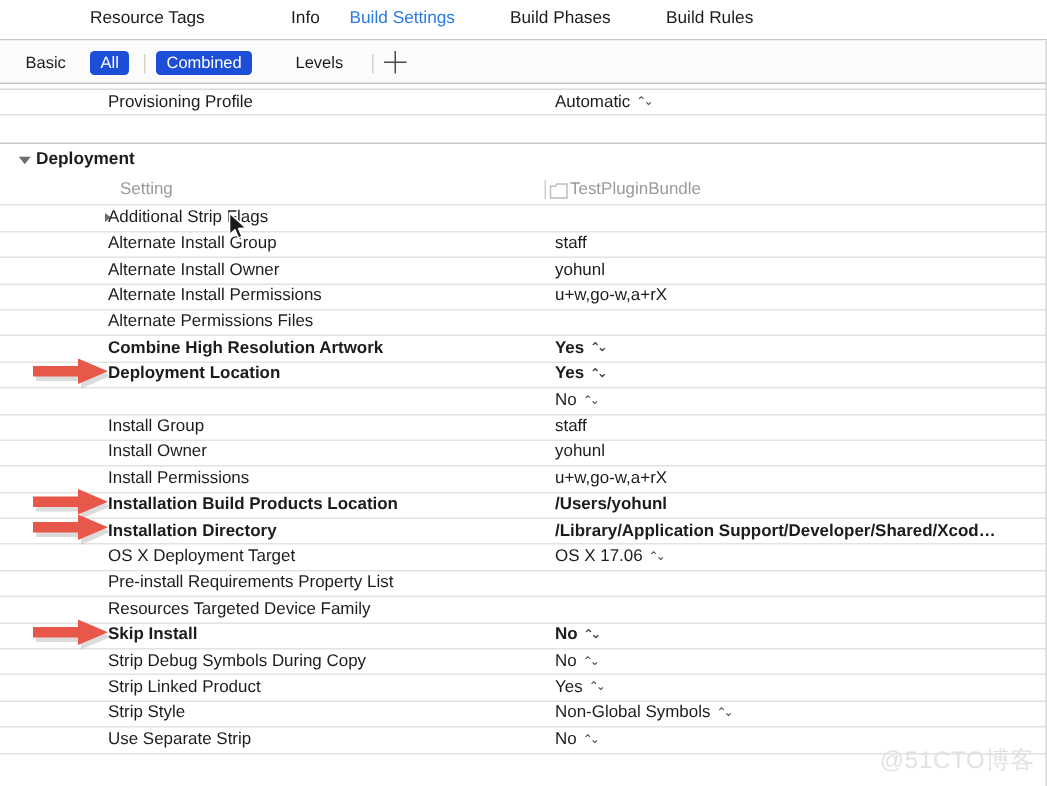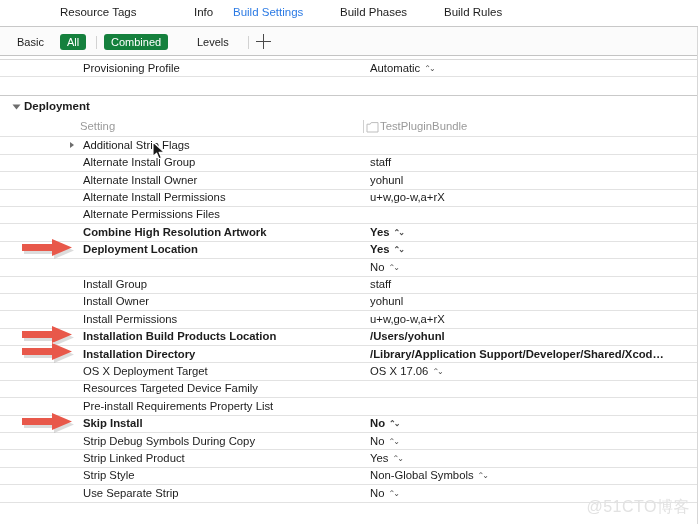--- a/index.html
+++ b/index.html
@@ -29,21 +29,21 @@
     position: absolute; left: 0; top: 27px; width: 698px; height: 29px;
     background: #fbfbfb;
     border-bottom: 1px solid #c4c4c4;
   }
   .seg {
     position: absolute; top: 7px; height: 16px;
     font-size: 11px; line-height: 16px;
     color: #1c1c1c; padding: 0 7px;
     border-radius: 3px; white-space: nowrap; cursor: default; text-align: right;
   }
-  .seg.on { background: #15803d; color: #ffffff; }
+  .seg.on { background: #1d4ed8; color: #ffffff; }
   .segdiv {
     position: absolute; top: 9px; width: 1px; height: 13px;
     background: #d2d2d2;
   }
   #plus-btn {
     position: absolute; left: 256px; top: 7px;
     width: 16px; height: 16px; cursor: default;
   }
   #plus-btn:before, #plus-btn:after {
     content: ""; position: absolute; background: #4a4a4a;
@@ -77,21 +77,21 @@
     background: #ffffff;
     overflow: hidden;
   }
   .row {
     position: relative;
     height: 17.4px;
     border-bottom: 1px solid #e2e2e2;
     white-space: nowrap;
   }
   .row .name {
-    position: absolute; left: 83px; top: 1.5px;
+    position: absolute; left: 72px; top: 1.5px;
     font-size: 11.3px; color: #1c1c1c;
   }
   .row .val {
     position: absolute; left: 370px; top: 1.5px;
     font-size: 11.3px; color: #1c1c1c;
   }
   .row.bold .name, .row.bold .val { font-weight: bold; }
   .row.partial { height: 4px; border-bottom: 1px solid #d9d9d9; overflow: hidden; }
   .row .disc {
     display: inline-block; margin-left: 4px;
@@ -285,25 +285,25 @@
       </div>
       <div class="row bold">
         <span class="name">Installation Directory</span>
         <span class="val"><span>/Library/Application Support/Developer/Shared/Xcod…</span></span>
       </div>
       <div class="row">
         <span class="name">OS X Deployment Target</span>
         <span class="val"><span>OS X 17.06</span><span class="disc" style="font-size: 8px; letter-spacing: -2px;">⌃⌄</span></span>
       </div>
       <div class="row">
+        <span class="name">Pre-install Requirements Property List</span>
+        <span class="val"><span></span></span>
+      </div>
+      <div class="row">
         <span class="name">Resources Targeted Device Family</span>
-        <span class="val"><span></span></span>
-      </div>
-      <div class="row">
-        <span class="name">Pre-install Requirements Property List</span>
         <span class="val"><span></span></span>
       </div>
       <div class="row bold">
         <span class="name">Skip Install</span>
         <span class="val"><span>No</span><span class="disc" style="font-size: 8px; letter-spacing: -2px;">⌃⌄</span></span>
       </div>
       <div class="row">
         <span class="name">Strip Debug Symbols During Copy</span>
         <span class="val"><span>No</span><span class="disc" style="font-size: 8px; letter-spacing: -2px;">⌃⌄</span></span>
       </div>

